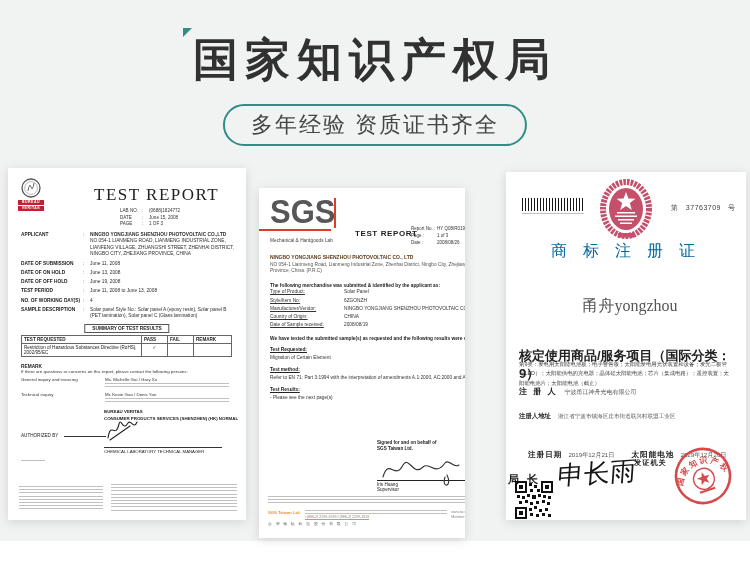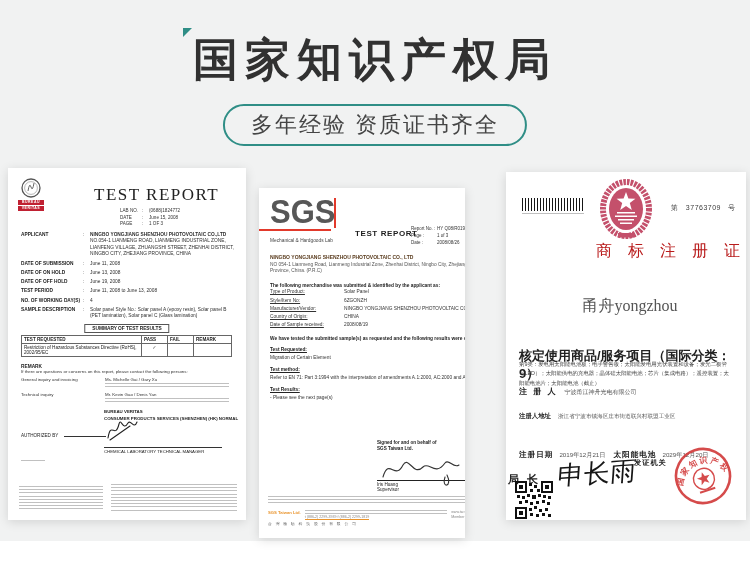--- a/index.html
+++ b/index.html
@@ -90,35 +90,35 @@
   .sgs-foot-mid{flex:1;}
   .sgs-foot-mid .mline{height:5px;width:100%;}
 
   
   .tm-barcode{position:absolute;left:16px;top:26px;width:62px;height:13px;
     background:repeating-linear-gradient(90deg,#161616 0 1.2px,#fff 1.2px 2.6px,#161616 2.6px 4.4px,#fff 4.4px 6px);}
   .tm-barcode-num{position:absolute;left:16px;top:41px;width:62px;height:2.6px;}
   .tm-emblem{position:absolute;left:50%;top:7px;transform:translateX(-50%);}
   .tm-number{position:absolute;right:10px;top:31px;font-size:7px;color:#3a3a3a;letter-spacing:1px;}
   .tm-number .sp{display:inline-block;margin:0 7px;letter-spacing:.5px;}
-  .tm-title{position:absolute;left:0;top:69px;width:100%;text-align:right;font-family:"Liberation Serif","DejaVu Serif",serif;font-size:16px;letter-spacing:6px;color:#b91c1c;}
+  .tm-title{position:absolute;left:0;top:69px;width:100%;text-align:center;font-family:"Liberation Serif","DejaVu Serif",serif;font-size:16px;letter-spacing:6px;color:#0369a1;}
   .tm-mark{position:absolute;left:4px;top:124px;width:100%;text-align:center;font-family:"Liberation Serif","DejaVu Serif",serif;font-size:16px;color:#555;}
   .tm-classtitle{position:absolute;left:13px;top:175px;font-size:13px;font-weight:bold;color:#222;}
   .tm-classbody{position:absolute;left:13px;top:188px;width:214px;font-size:5.4px;line-height:1.75;color:#3c3c3c;}
   .tm-row{position:absolute;left:13px;display:flex;align-items:baseline;}
   .tm-lab{font-weight:bold;color:#222;flex:none;}
   .tm-val{color:#555;margin-left:7px;}
   .tm-reg{top:214px;}
   .tm-reg .tm-lab{font-size:8px;letter-spacing:2px;}
   .tm-reg .tm-val{font-size:6px;}
   .tm-addr{top:240px;}
   .tm-addr .tm-lab{font-size:6.4px;}
   .tm-addr .tm-val{font-size:5.6px;}
   .tm-dates{top:278px;}
-  .tm-dates .tm-lab{font-size:7.6px;letter-spacing:1px;}
+  .tm-dates .tm-lab{font-size:7.6px;letter-spacing:1px;margin-left:9px;}
   .tm-dates .tm-val{font-size:6.2px;margin:0 8px 0 6px;}
   .tm-director{position:absolute;left:2px;top:300px;font-size:11px;font-weight:bold;letter-spacing:8px;color:#222;}
   .tm-issuer{position:absolute;left:128px;top:286px;font-size:7.2px;font-weight:bold;color:#222;letter-spacing:1px;}
   .tm-sign{position:absolute;left:52px;top:284px;font-size:26px;color:#161616;font-family:"Liberation Serif","DejaVu Serif",serif;transform:skewX(-8deg) rotate(-4deg);white-space:nowrap;}
   .tm-qr{position:absolute;left:9px;top:309px;}
   .tm-seal{position:absolute;left:167px;top:274px;opacity:.92;}
 </style>
 </head>
 <body>
 

